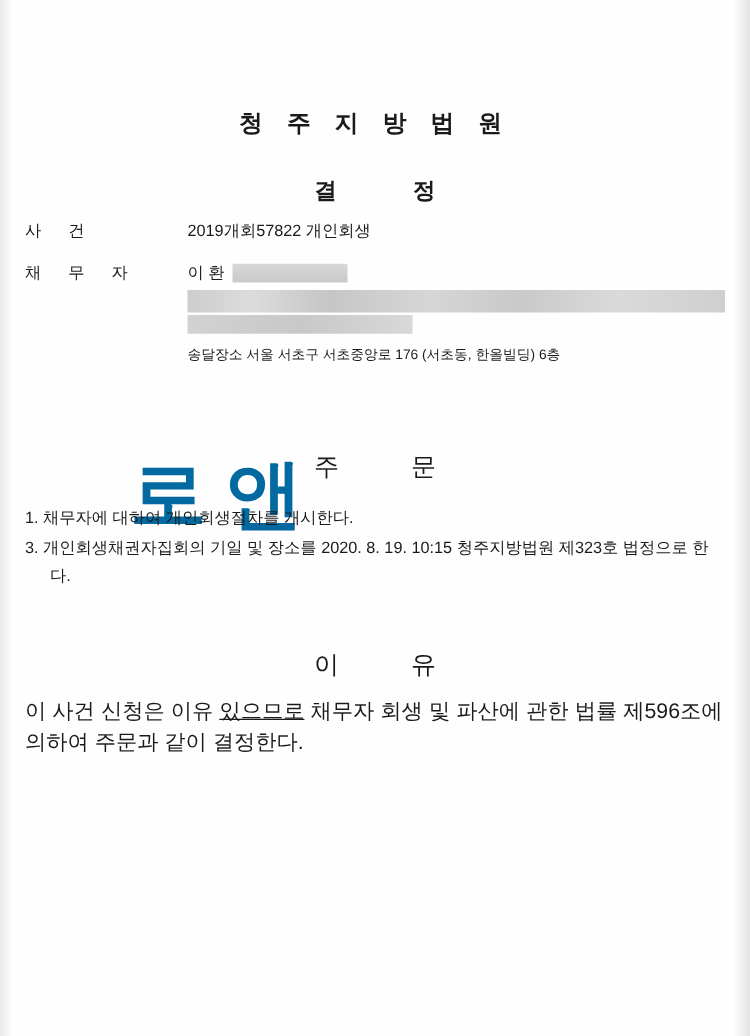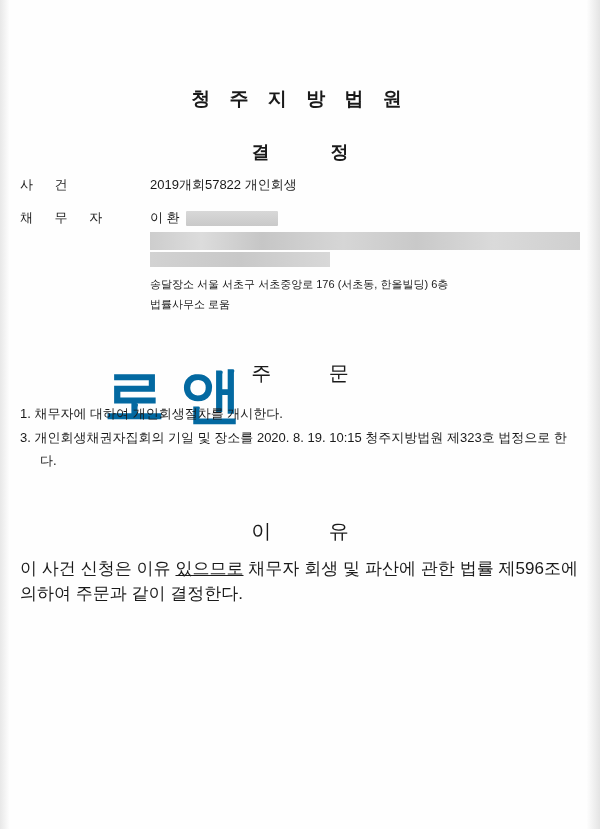--- a/index.html
+++ b/index.html
@@ -208,21 +208,20 @@
 
     <div class="field-row row-debtor">
       <span class="field-label">채 무 자</span><span class="field-value">이 환</span><span class="redact redact-a"></span>
     </div>
 
     <div class="redact-line2"></div>
     <div class="redact-line3"></div>
 
     <div class="addr-block">
       <div>송달장소  서울 서초구 서초중앙로 176 (서초동, 한올빌딩) 6층</div>
-      <div>법률사무소 로움</div>
     </div>
 
     <div class="section-head head-jumun">주       문</div>
 
     <div class="order-list">
       <span class="order-item">1. 채무자에 대하여 개인회생절차를 개시한다.</span>
       <span class="order-item">3. 개인회생채권자집회의 기일 및 장소를 2020. 8. 19. 10:15 청주지방법원 제323호 법정으로 한다.</span>
     </div>
 
     <div class="section-head head-iyu">이       유</div>

